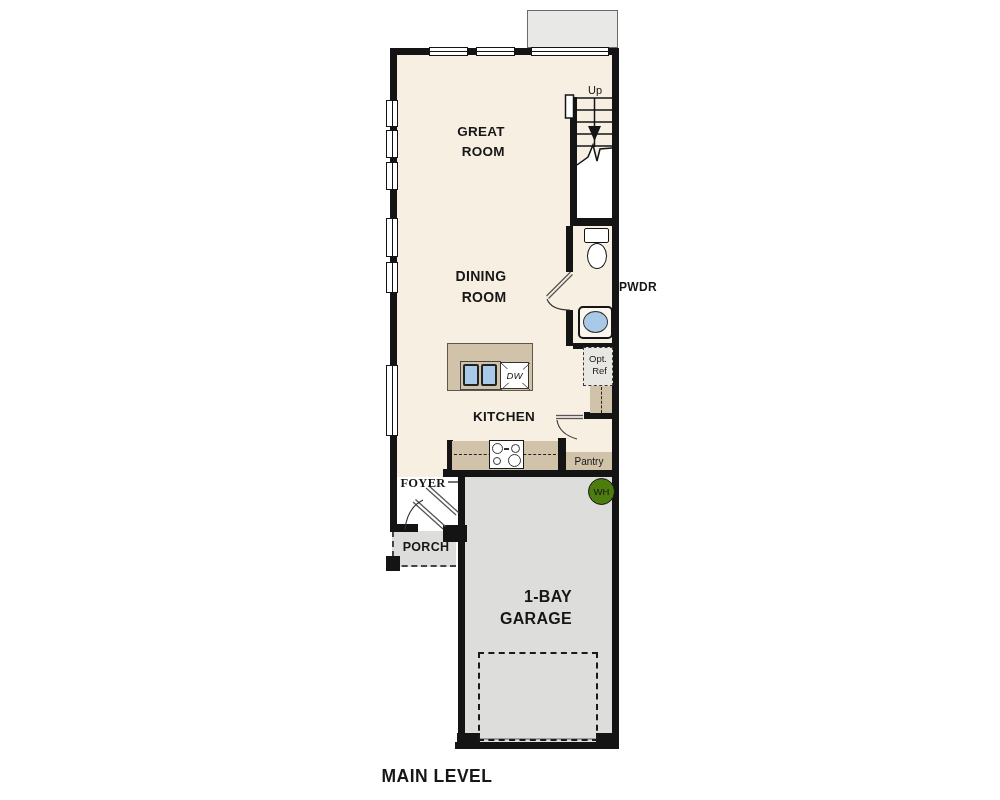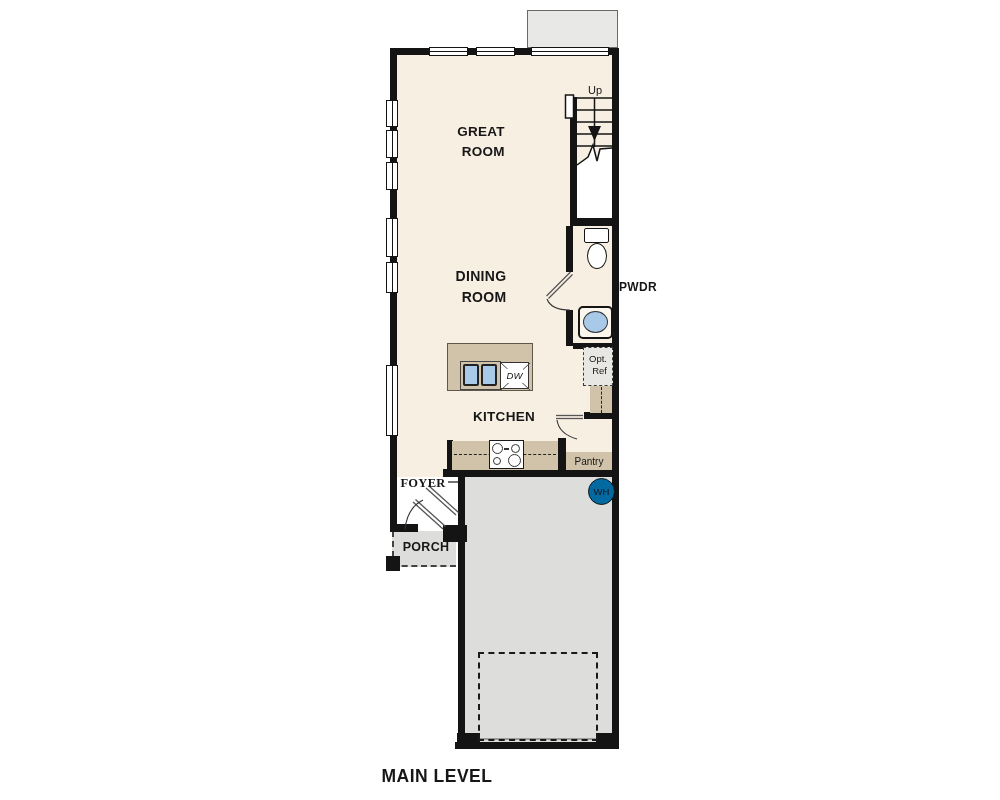--- a/index.html
+++ b/index.html
@@ -101,21 +101,21 @@
   <div class="abs fill-tan" style="left:566px;top:452px;width:46px;height:18px;"></div>
   <div class="abs fill-tan" style="left:590px;top:386px;width:22px;height:27px;"></div>
   <div class="abs" style="left:601px;top:387px;width:0;height:26px;border-left:1.5px dashed #222;"></div>
   <div class="abs" style="left:583px;top:347px;width:30px;height:39px;background:#e9e7e3;border:1.5px dashed #3a3a3a;"></div>
 
   <div class="abs" style="left:584px;top:228px;width:25px;height:15px;background:#fff;border:1.5px solid #141414;border-radius:2px;"></div>
   <div class="abs" style="left:587px;top:243px;width:20px;height:26px;background:#fff;border:1.5px solid #141414;border-radius:50%;"></div>
   <div class="abs" style="left:578px;top:306px;width:35px;height:33px;background:#fbf7ef;border:2px solid #141414;border-radius:5px;"></div>
   <div class="abs" style="left:583px;top:311px;width:25px;height:22px;background:#a9c9e9;border:1.5px solid #333;border-radius:50%;"></div>
 
-  <div class="abs" style="left:588px;top:478px;width:27px;height:27px;background:#0369a1;border:1.5px solid #141414;border-radius:50%;">
+  <div class="abs" style="left:588px;top:478px;width:27px;height:27px;background:#4d7c0f;border:1.5px solid #141414;border-radius:50%;">
     <span class="label norm" style="left:50%;top:52%;font-size:9.5px;">WH</span>
   </div>
 
   <div class="abs" style="left:478px;top:652px;width:120px;height:89px;border:2px dashed #1a1a1a;"></div>
 
   <svg class="overlay" width="1000" height="800" viewBox="0 0 1000 800">
 
     <g stroke="#141414" stroke-width="1.5">
       <line x1="577" y1="98" x2="612" y2="98"></line>
       <line x1="577" y1="110" x2="612" y2="110"></line>
@@ -156,20 +156,22 @@
     <line x1="448" y1="482" x2="461" y2="482" stroke="#141414" stroke-width="1.2"></line>
   </svg>
 
   <div class="label" style="left:481px;top:142px;font-size:13.5px;">GREAT
 ROOM</div>
   <div class="label" style="left:481px;top:287px;font-size:14px;">DINING
 ROOM</div>
   <div class="label" style="left:504px;top:417px;font-size:13.5px;">KITCHEN</div>
   <div class="label" style="left:423px;top:483px;font-size:12.5px;font-family:Liberation Serif, serif;">FOYER</div>
   <div class="label" style="left:426px;top:547px;font-size:12.5px;">PORCH</div>
+  <div class="label" style="left:536px;top:608px;font-size:16px;line-height:1.4;">1-BAY
+GARAGE</div>
   <div class="label" style="left:595px;top:287px;font-size:12px;margin-left:43px;">PWDR</div>
   <div class="label norm" style="left:589px;top:461px;font-size:10px;">Pantry</div>
   <div class="label norm" style="left:595px;top:90px;font-size:11px;">Up</div>
   <div class="label norm" style="left:598px;top:365px;font-size:9.5px;line-height:1.25;">Opt.
 Ref</div>
   <div class="label" style="left:437px;top:776px;font-size:17.5px;letter-spacing:0.5px;">MAIN LEVEL</div>
 
 </div>
 
 </body></html>

